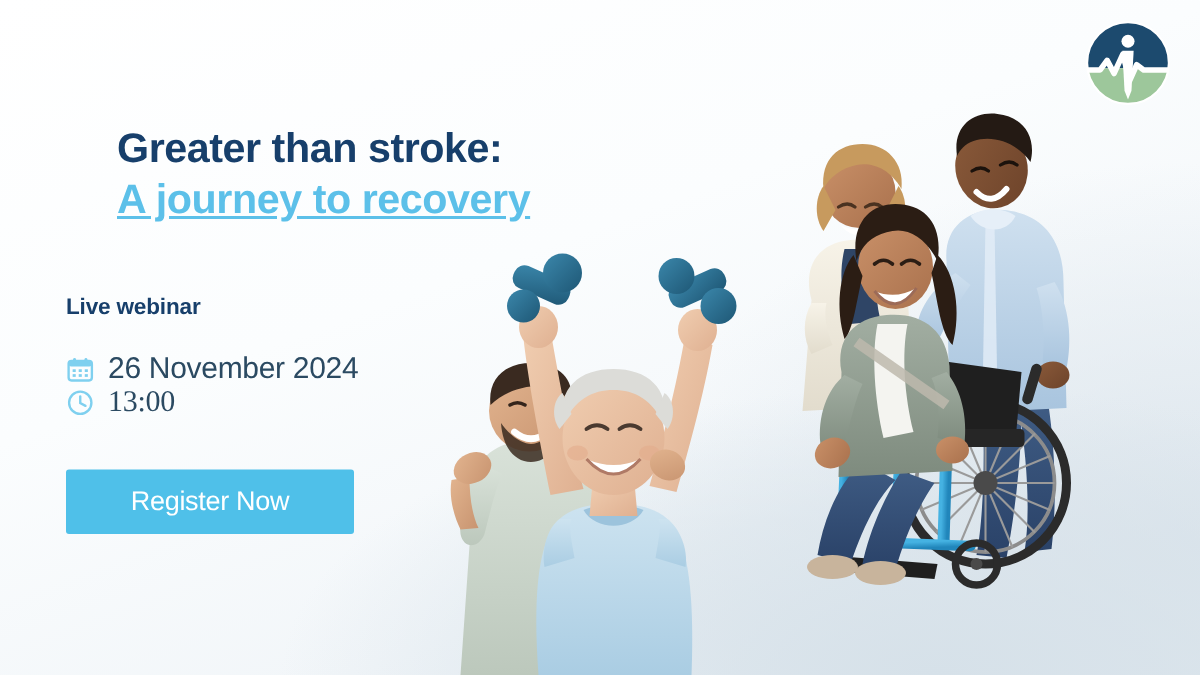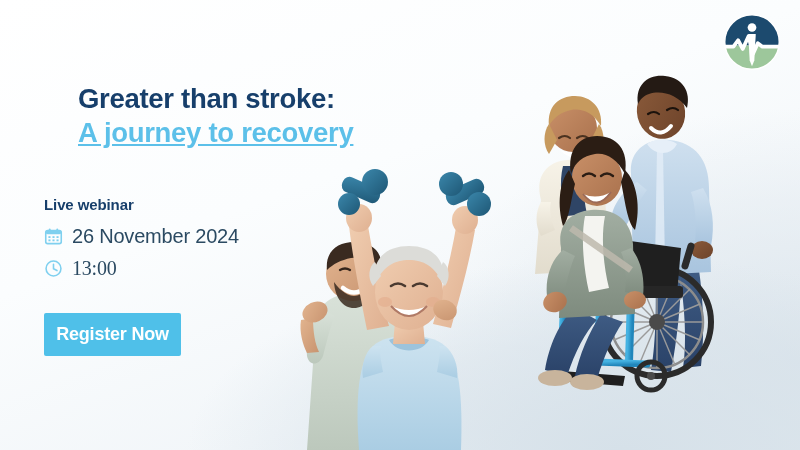--- a/index.html
+++ b/index.html
@@ -39,32 +39,32 @@
   .live {
     position:absolute; left:44px; top:196px;
     font-size:15px; font-weight:bold; color:#173f6b;
     letter-spacing:-0.1px;
   }
   .detail-row {
     position:absolute; left:44px;
     display:flex; align-items:center; gap:9px;
     color:#2b4a62; font-size:20px; letter-spacing:-0.2px;
   }
-  .row-date { top:226px;text-align:right; }
+  .row-date { top:236px;text-align:right; }
   .row-time { top:258px;font-family:Liberation Serif, serif; }
   .detail-row .ico { width:19px; height:19px; flex:0 0 19px; display:block; }
   .detail-row .txt { line-height:1; }
 
   .cta {
     position:absolute; left:44px; top:313px;
-    width:137px; height:43px;
+    width:192px; height:43px;
     background:#4fc0e9;
     border:none; border-radius:2px;
     color:#ffffff; font-family:"Liberation Sans", sans-serif;
-    font-size:18px; font-weight:bold; letter-spacing:-0.2px;
+    font-size:18px; font-weight:normal; letter-spacing:-0.2px;
     cursor:pointer;
     display:flex; align-items:center; justify-content:center;
   }
 
   
   .photo { position:absolute; }
   #photo-gym   { left:255px; top:160px;  width:280px; height:290px; }
   #photo-group { left:505px; top:70px;   width:220px; height:330px; }
 </style>
 </head>

